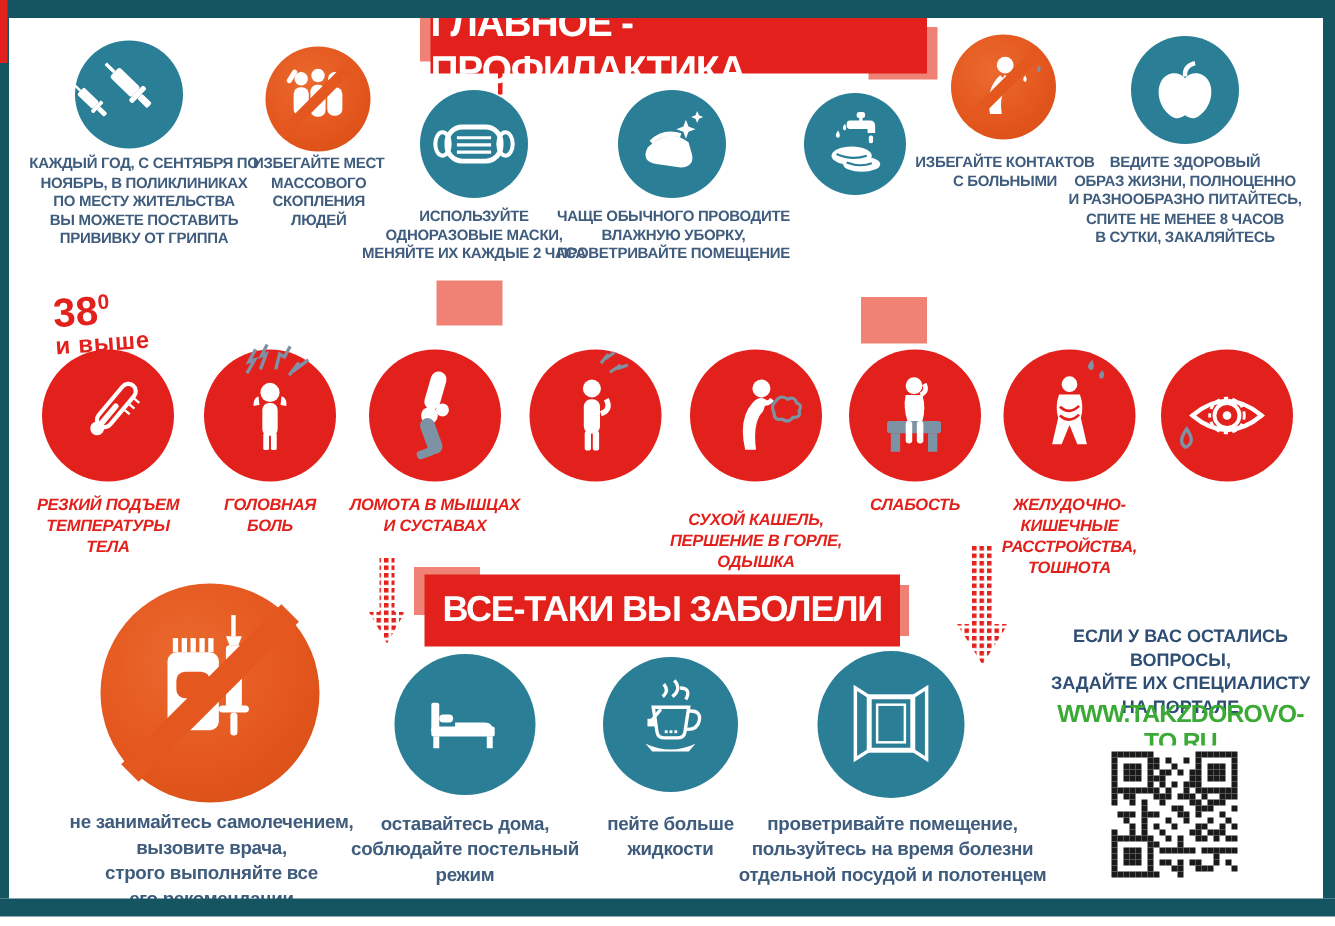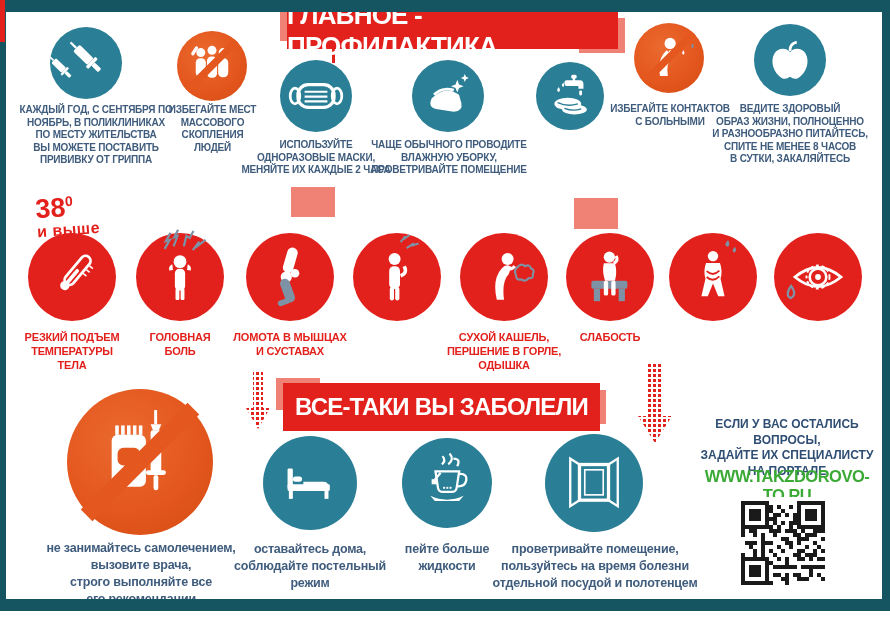--- a/index.html
+++ b/index.html
@@ -6,21 +6,21 @@
   .poster{position:relative;width:890px;height:617px;background:#fff;overflow:hidden;
           font-family:"Liberation Sans",sans-serif;}
   .abs{position:absolute;}
   .circle{position:absolute;border-radius:50%;display:flex;align-items:center;justify-content:center;}
   .teal{background:#2a7e96;}
   .redc{background:#e3211c;}
   .orangec{background:radial-gradient(circle at 40% 35%, #ea6a2f 0%, #e4571e 55%, #d44c12 100%);}
   svg{overflow:visible;display:block;}
   .txt{position:absolute;text-align:center;white-space:pre-line;font-weight:bold;}
   .slate{color:#3f5c7d;font-size:10px;line-height:12.5px;letter-spacing:-0.2px;}
-  .redtxt{color:#e3211c;font-size:11px;line-height:14px;letter-spacing:-0.2px;}
+  .redtxt{color:#e3211c;font-size:11px;line-height:14px;letter-spacing:-0.2px;font-style:italic;}
   .lowtxt{color:#3f5c7d;font-size:12.5px;line-height:17px;letter-spacing:-0.2px;}
   .contact-q{color:#2f4e74;font-size:12px;line-height:15.5px;}
   .url{color:#3aaa35;font-size:16.5px;letter-spacing:-0.5px;}
   .banner{position:absolute;background:#e3211c;color:#fff;display:flex;align-items:center;
           justify-content:center;font-weight:bold;letter-spacing:-0.8px;z-index:3;}
   .banner-accent{position:absolute;background:#ef8274;z-index:2;}
   .frame{position:absolute;background:#155561;z-index:5;}
   .temp{position:absolute;color:#e3211c;font-weight:bold;transform:rotate(-4deg);line-height:1;z-index:2;}
   .temp .big{font-size:27px;letter-spacing:0;}
   .temp sup{font-size:14px;}
@@ -231,21 +231,21 @@
   <div class="circle redc" style="left:460px;top:233px;width:88px;height:88px">
     <svg width="60" height="60" viewBox="0 0 100 100">
       <g fill="#fff">
         <circle cx="56" cy="20" r="10"></circle>
         <path d="M38,88 q-8,-34 8,-52 q8,-9 16,-3 l-4,12 q-12,12 -8,43 z"></path>
         <path d="M52,34 q10,6 16,-2" stroke="#fff" stroke-width="5" fill="none"></path>
       </g>
       <path d="M72,34 q6,-8 13,-2 q8,-4 10,4 q7,2 3,9 q2,8 -7,7 q-5,7 -12,2 q-9,2 -9,-7 q-4,-8 2,-13 z" fill="none" stroke="#7e92a6" stroke-width="3.5"></path>
     </svg>
   </div>
-  <div class="txt redtxt" style="left:440px;top:330px;width:128px">СУХОЙ КАШЕЛЬ,
+  <div class="txt redtxt" style="left:440px;top:340px;width:128px">СУХОЙ КАШЕЛЬ,
 ПЕРШЕНИЕ В ГОРЛЕ,
 ОДЫШКА</div>
 
   <div class="circle redc" style="left:566px;top:233px;width:88px;height:88px">
     <svg width="62" height="62" viewBox="0 0 100 100">
       <g fill="#7e92a6">
         <rect x="20" y="56" width="58" height="13" rx="3"></rect>
         <rect x="24" y="69" width="10" height="20"></rect>
           <rect x="64" y="69" width="10" height="20"></rect>
       </g>
@@ -264,20 +264,24 @@
     <svg width="58" height="58" viewBox="0 0 100 100">
       <path d="M76,-14 q5,9 -1,12 q-8,-3 1,-12 z" fill="#7e92a6"></path>
       <path d="M88,-2 q4,7 -1,10 q-7,-3 1,-10 z" fill="#7e92a6"></path>
       <g fill="#fff">
         <circle cx="50" cy="14" r="9"></circle>
         <path d="M38,26 h24 q5,14 1,27 l7,30 h-11 l-9,-22 -9,22 h-11 l7,-30 q-4,-13 1,-27 z"></path>
       </g>
       <path d="M39,40 q11,10 22,-1 M39,50 q11,10 22,-1" stroke="#e3211c" stroke-width="3" fill="none"></path>
     </svg>
   </div>
+  <div class="txt redtxt" style="left:656px;top:330px;width:114px">ЖЕЛУДОЧНО-
+КИШЕЧНЫЕ
+РАССТРОЙСТВА,
+ТОШНОТА</div>
 
   <div class="circle redc" style="left:774px;top:233px;width:88px;height:88px">
     <svg width="64" height="64" viewBox="0 0 100 100">
       <path d="M14,50 q36,-30 72,0 q-36,30 -72,0 z" fill="none" stroke="#fff" stroke-width="4.5"></path>
       <circle cx="50" cy="50" r="13" fill="none" stroke="#fff" stroke-width="4"></circle>
       <circle cx="50" cy="50" r="18" fill="none" stroke="#fff" stroke-width="3" stroke-dasharray="4.5 4.5"></circle>
       <circle cx="50" cy="50" r="4.5" fill="#fff"></circle>
       <path d="M8,64 q-10,14 -1,19 q11,-5 1,-19 z" fill="none" stroke="#7e92a6" stroke-width="3.5"></path>
     </svg>
   </div>

